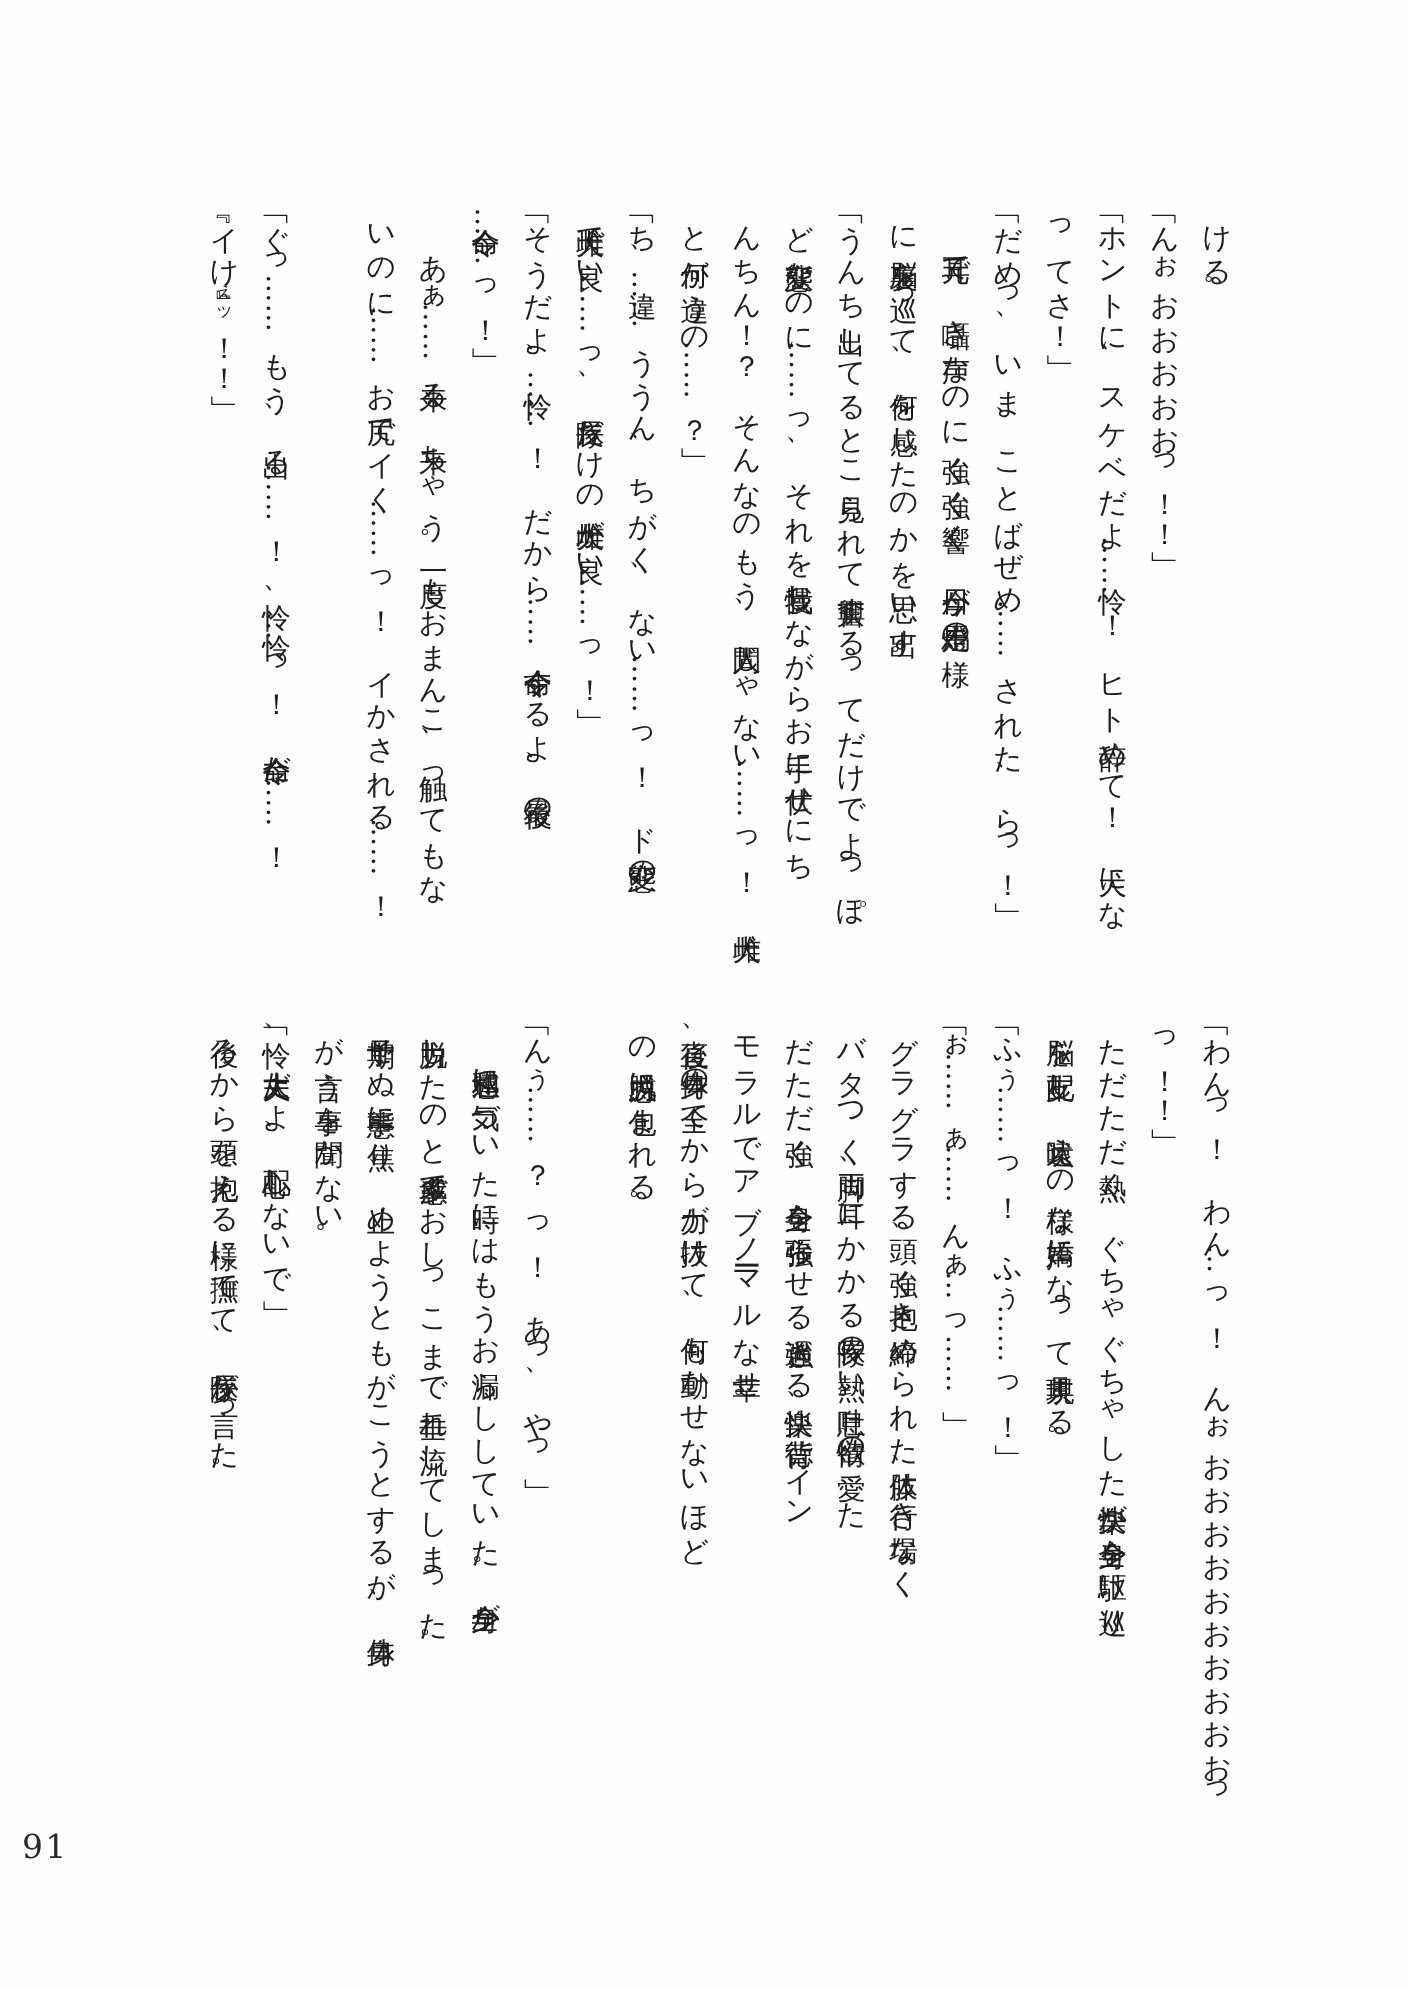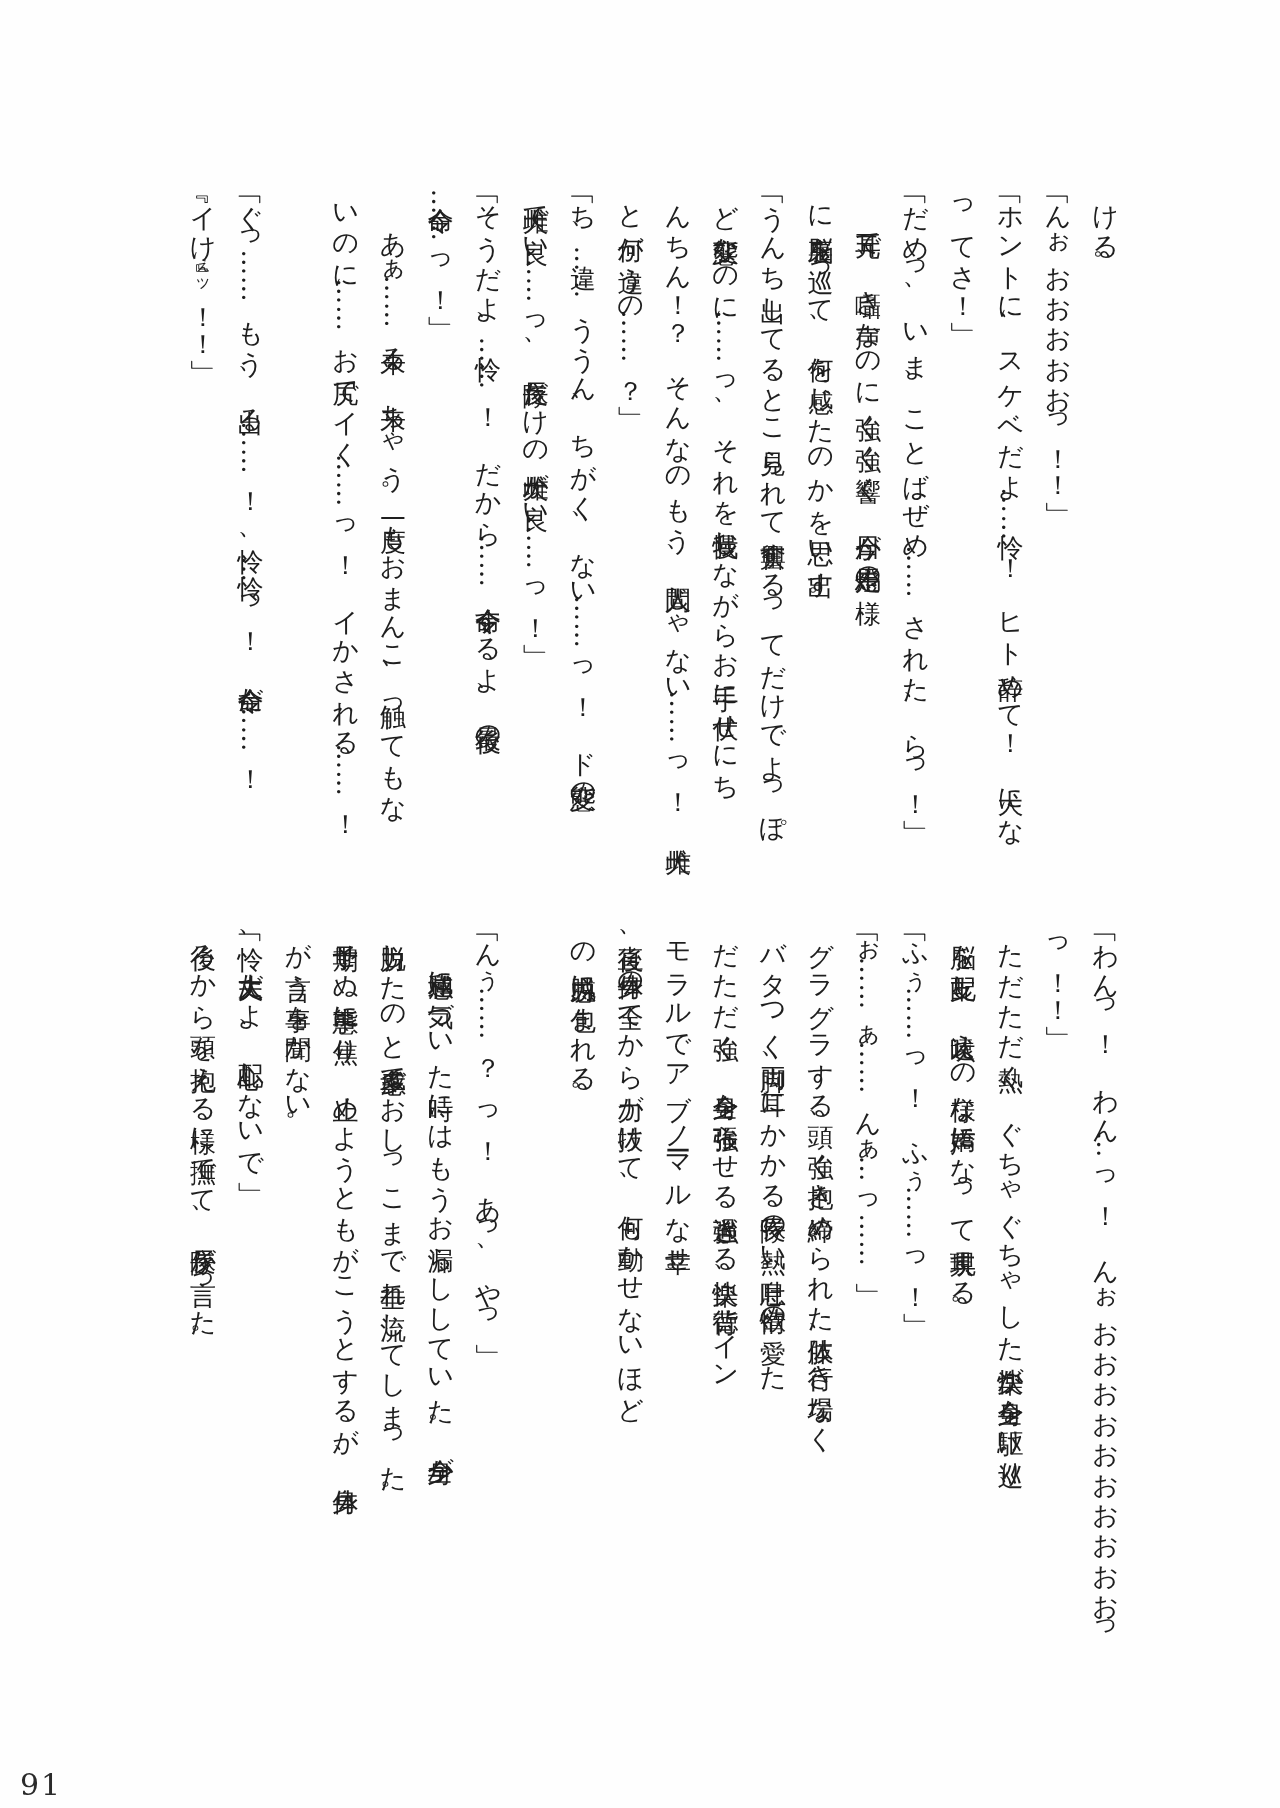--- a/index.html
+++ b/index.html
@@ -39,21 +39,21 @@
     line-height: 47.5px;
     white-space: nowrap;
   }
   .tier p.line.blank {  }
   .sutegana {
     font-size: 17px;
   }
   .page-number {
     position: absolute;
     left: 20px;
-    top: 1767px;
+    top: 1662px;
     font-size: 30px;
     letter-spacing: 2px;
     color: #2a2a2a;
     font-family: "DejaVu Serif", "Liberation Serif", serif;
   }
 </style>
 </head>
 <body>
 
 <div class="page">

